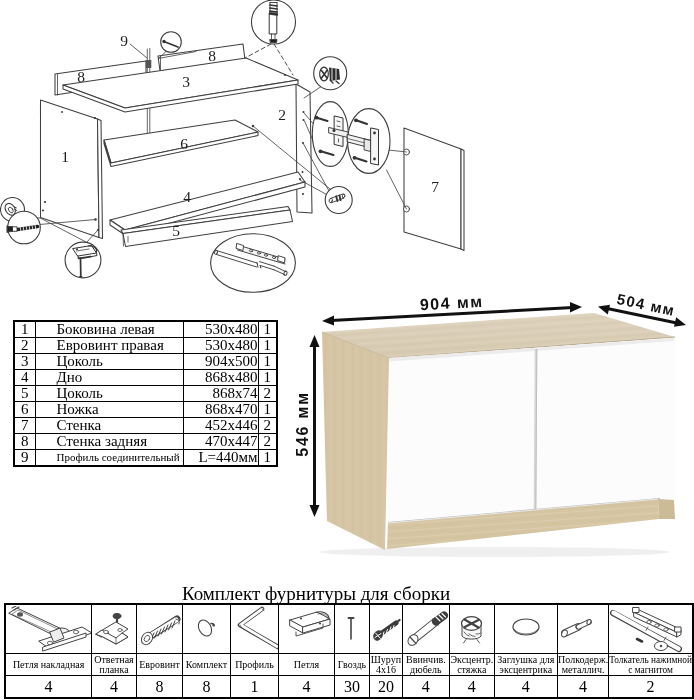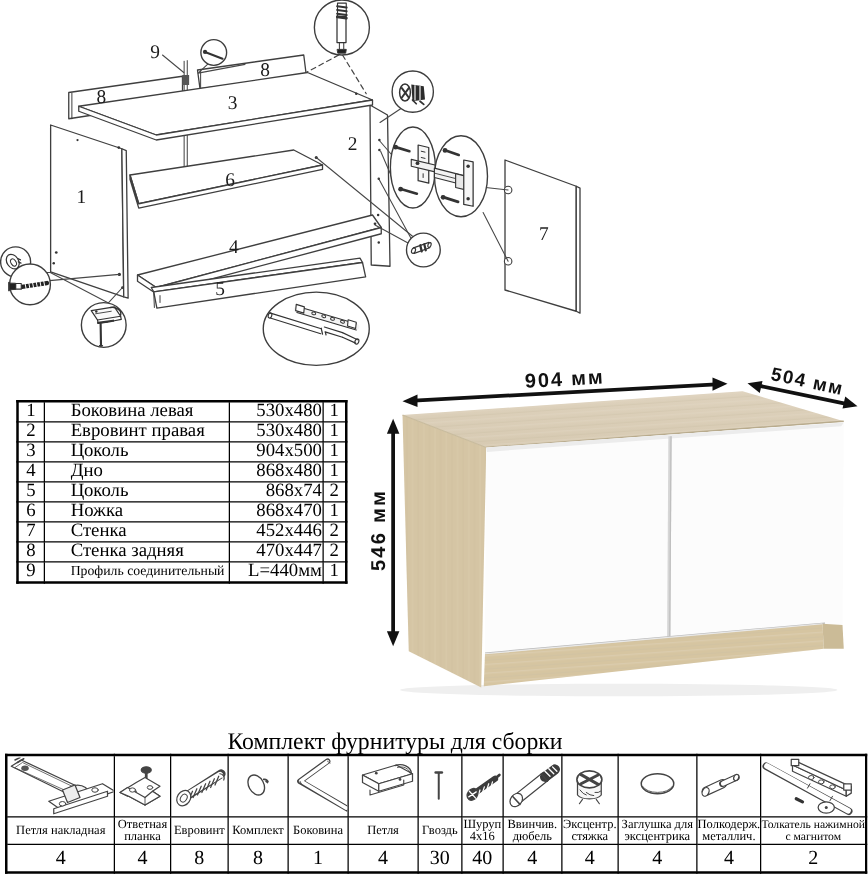--- a/index.html
+++ b/index.html
@@ -507,39 +507,39 @@
 <path d="M28,33 l5,2.5" stroke-width="2.6" stroke="#333"></path>
 </g>
           </svg>
         </td>
 </tr>
 <tr class="names">
 <td>Петля накладная</td>
         <td>Ответная<br>планка</td>
         <td>Евровинт</td>
         <td>Комплект</td>
-        <td>Боковина</td>
+        <td>Профиль</td>
         <td>Петля</td>
         <td>Гвоздь</td>
         <td>Шуруп<br>4x16</td>
         <td>Ввинчив.<br>дюбель</td>
         <td>Эксцентр.<br>стяжка</td>
         <td>Заглушка для<br>эксцентрика</td>
         <td>Полкодерж.<br>металлич.</td>
         <td style="font-size:9.3px">Толкатель нажимной<br>с магнитом</td>
 </tr>
 <tr class="qty">
 <td>4</td>
         <td>4</td>
         <td>8</td>
         <td>8</td>
         <td>1</td>
         <td>4</td>
         <td>30</td>
-        <td>40</td>
+        <td>20</td>
         <td>4</td>
         <td>4</td>
         <td>4</td>
         <td>4</td>
         <td>2</td>
 </tr>
 </tbody>
   </table>
 
 </body></html>

